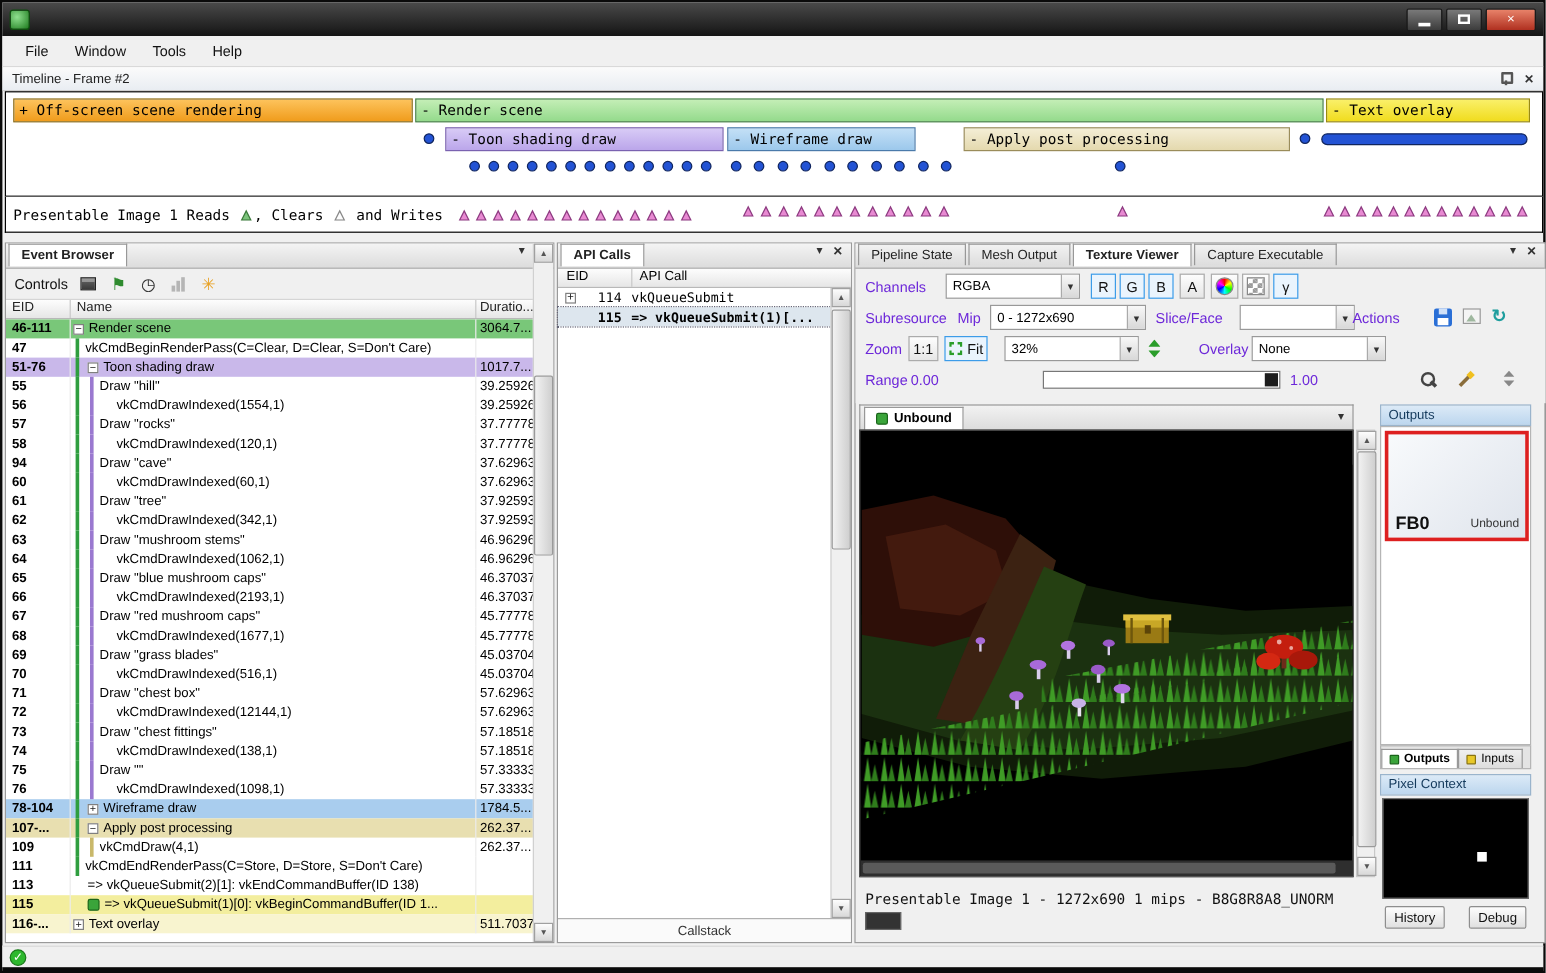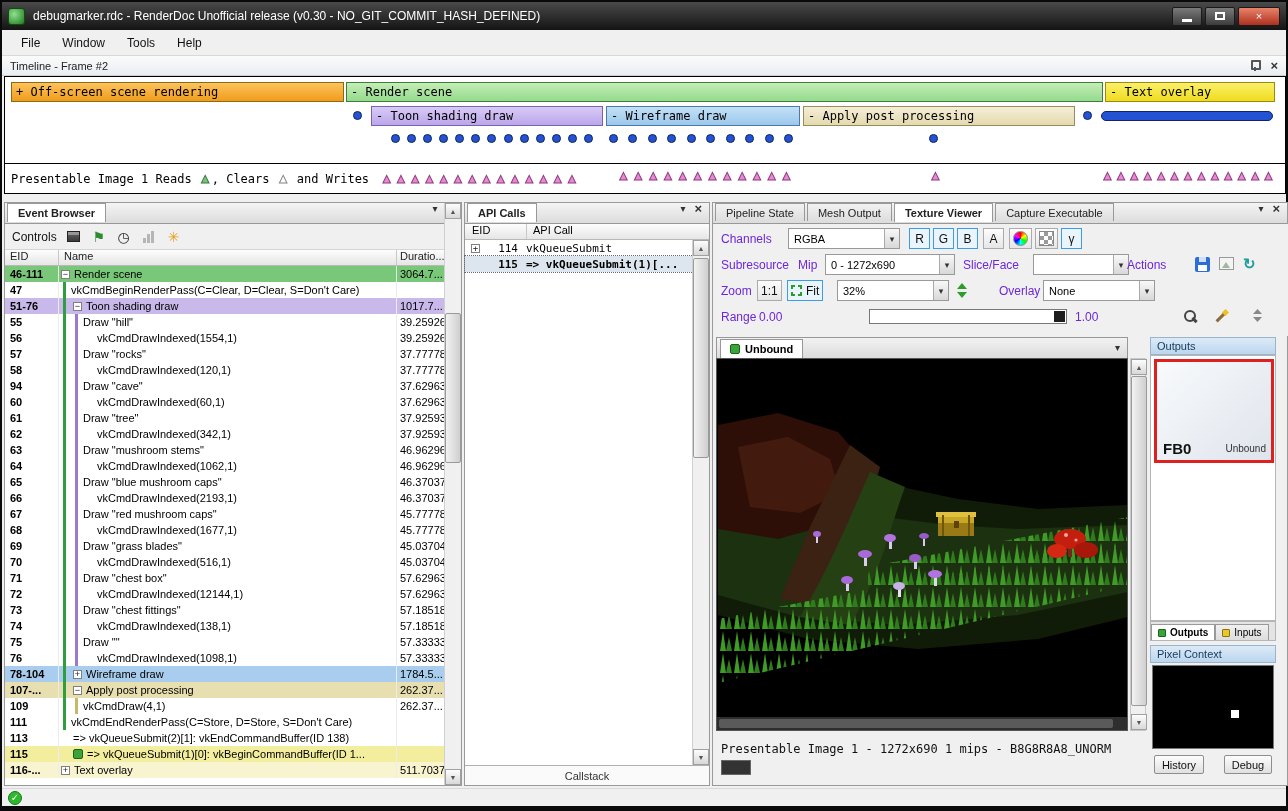--- a/index.html
+++ b/index.html
@@ -30,21 +30,21 @@
   .pinbtn::after { content:""; position:absolute; left:5px; top:7px; width:2px; height:4px; background:#555; }
   .xbtn { color:#333; font-size:13px; line-height:11px; font-weight:bold; }
   .tl-body { position:absolute; left:2px; top:74px; width:1282px; }
   .tl-bars { position:relative; height:88px; border:1px solid #000; background:#fff; }
   .tl-legend { position:relative; height:30px; border:1px solid #000; border-top:none; background:#fff; display:flex; align-items:center; padding-left:6px; }
   .tl-bar { position:absolute; height:20px; font-size:12px; line-height:18px; padding-left:4px; white-space:nowrap; overflow:hidden; font-family:"DejaVu Sans Mono",monospace; }
   .bar-off   { left:6px;   top:5px;  width:333px; background:linear-gradient(#fdc35c,#f09c1c); border:1px solid #8a6a14; }
   .bar-render{ left:341px; top:5px;  width:757px; background:linear-gradient(#c4eeb6,#94da8c); border:1px solid #3f7d3f; }
   .bar-tover { left:1100px;top:5px;  width:170px; background:linear-gradient(#faf06a,#f0dc1e); border:1px solid #9a8a10; }
   .bar-toon  { left:366px; top:29px; width:232px; background:linear-gradient(#d8cbf6,#bba6ea); border:1px solid #7a62b0; }
-  .bar-wf    { left:601px; top:29px; width:194px; background:linear-gradient(#c4e0f6,#9cc8ec); border:1px solid #4a7aaa; }
+  .bar-wf    { left:601px; top:29px; width:157px; background:linear-gradient(#c4e0f6,#9cc8ec); border:1px solid #4a7aaa; }
   .bar-post  { left:798px; top:29px; width:272px; background:linear-gradient(#f4eed6,#e4d9ae); border:1px solid #9a8c5a; }
   .tl-pill { position:absolute; left:1096px; top:34px; width:172px; height:10px; border-radius:5px; background:#2353d4; border:1px solid #10255e; }
   .dotgroup { position:absolute; display:flex; justify-content:space-between; }
   .dg-pre1 { left:348px; top:34px; width:10px; }
   .dg-toon { left:386px; top:57px; width:202px; }
   .dg-wf   { left:604px; top:57px; width:184px; }
   .dg-post { left:924px; top:57px; width:10px; }
   .dg-pre2 { left:1078px; top:34px; width:10px; }
   .tdot { width:9px; height:9px; border-radius:50%; background:#2353d4; border:1px solid #10255e; flex:0 0 9px; }
   .tl-legend .txt { font-family:"DejaVu Sans Mono",monospace; font-size:12px; white-space:pre; }
@@ -149,21 +149,21 @@
   .tex-view { position:absolute; left:3px; top:155px; width:412px; height:373px; background:#000; border:1px solid #555; overflow:hidden; }
   .scene { position:absolute; left:1px; top:28px; }
   .tex-hscroll { position:absolute; left:0; right:0; bottom:0; height:13px; background:#2e2e2e; }
   .tex-hhandle { position:absolute; left:2px; top:2px; height:9px; width:96%; background:#5a5a5a; border-radius:2px; }
   .tex-vscroll { position:absolute; left:417px; top:155px; width:16px; height:373px; background:#f0f0f0; border:1px solid #c8c8c8; }
   .tex-status { position:absolute; left:8px; top:539px; font-size:12px; color:#111; }
   .tex-swatch { position:absolute; left:8px; top:557px; width:30px; height:15px; background:#333; border:1px solid #666; }
 
   .sb-header { position:absolute; width:126px; height:18px; background:linear-gradient(#dceaf7,#bcd6ee); border:1px solid #9ab4cc; font-size:11px; color:#143a5c; display:flex; align-items:center; padding-left:6px; }
   .sb-list { position:absolute; left:437px; top:152px; width:126px; height:266px; background:#fff; border:1px solid #b5b5b5; }
-  .fb-thumb { position:absolute; left:441px; top:156px; width:120px; height:104px; border:3px solid #dd2020; background:linear-gradient(135deg,#f8fafc,#dfe4ec); }
+  .fb-thumb { position:absolute; left:441px; top:156px; width:120px; height:92px; border:3px solid #dd2020; background:linear-gradient(135deg,#f8fafc,#dfe4ec); }
   .fb-label { position:absolute; left:6px; bottom:3px; font-size:15px; font-weight:bold; color:#111; }
   .fb-status { position:absolute; right:5px; bottom:6px; font-size:10px; color:#333; }
   .sb-tabs { position:absolute; left:437px; top:418px; width:126px; height:20px; display:flex; align-items:flex-end; background:#e4e4e4; border:1px solid #b5b5b5; }
   .sb-tab { display:flex; align-items:center; gap:4px; font-size:10px; border:1px solid #999; border-bottom:none; padding:2px 6px; background:linear-gradient(#f0f0f0,#ddd); }
   .sb-tab.active { background:#fff; font-weight:bold; }
   .sq { width:8px; height:8px; border-radius:1px; }
   .sq.green { background:#3aa43a; border:1px solid #1a641a; }
   .sq.yellow { background:#e8c828; border:1px solid #8a7410; }
   .pc-box { position:absolute; left:439px; top:462px; width:122px; height:84px; background:#000; border:1px solid #777; }
   .pc-pixel { position:absolute; left:78px; top:44px; width:8px; height:8px; background:#fff; }
@@ -176,21 +176,20 @@
 
   svg { display:block; }
 </style>
 </head>
 <body>
 
 <div class="window">
 
   <div class="titlebar">
     <div class="app-icon"></div>
-    <span class="title-text">debugmarker.rdc - RenderDoc Unofficial release (v0.30 - NO_GIT_COMMIT_HASH_DEFINED)</span>
     <div class="winbtns">
       <div class="winbtn">
           <span class="glyph-min"></span>
         </div>
       <div class="winbtn">
           <span class="glyph-max"></span>
         </div>
       <div class="winbtn close">
           <span>×</span>
         </div>

